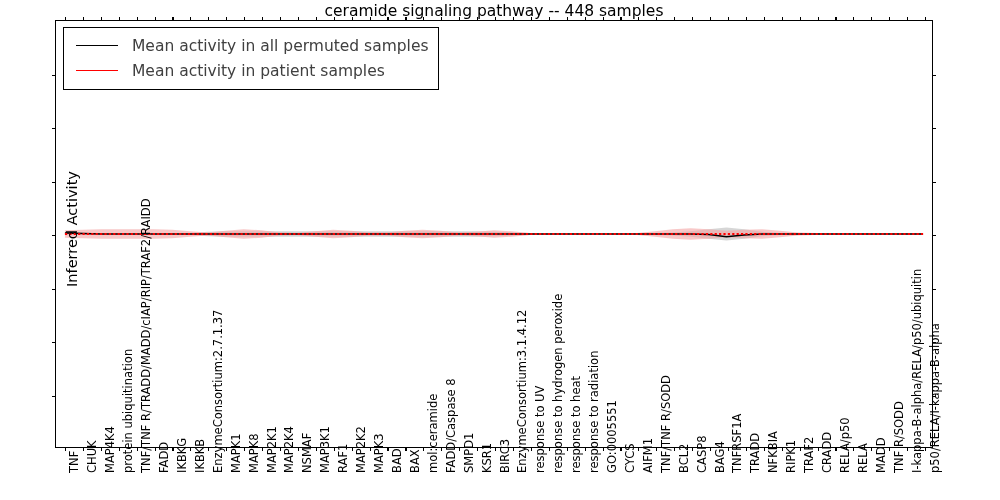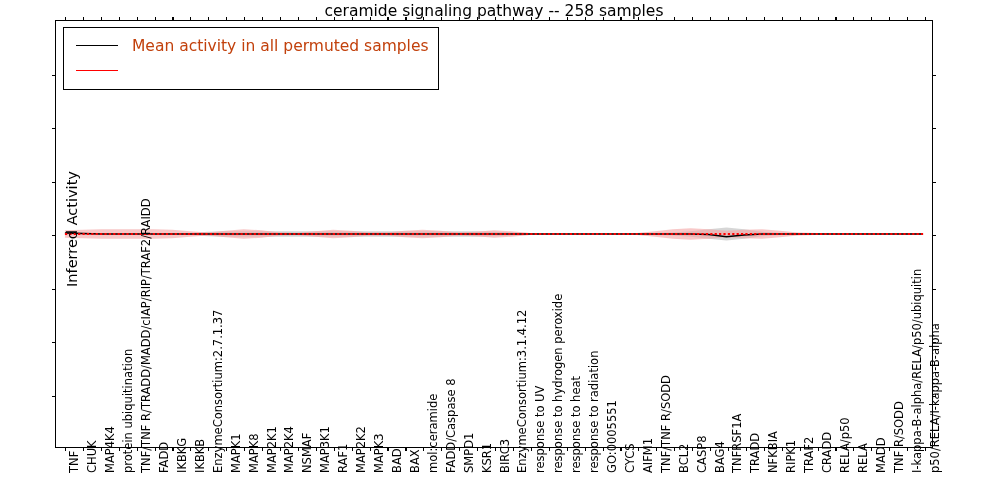--- a/index.html
+++ b/index.html
@@ -105,30 +105,30 @@
     display:flex;align-items:center;
     height:25px;
   }
   .legend-swatch{
     width:42px;height:0;
     margin-right:14px;margin-left:3px;
     flex:none;
   }
   .legend-text{
     font-size:15.5px;
-    color:#c2410c;
+    color:#404040;
     white-space:nowrap;
   }
 </style>
 </head>
 <body>
 
 <div id="figure">
 
-  <div id="chart-title">ceramide signaling pathway -- 258 samples</div>
+  <div id="chart-title">ceramide signaling pathway -- 448 samples</div>
 
   <div id="plot-area">
     <svg id="plot-svg" viewBox="0 0 878 428" preserveAspectRatio="none">
         <path d="M8.96,211.86 L26.88,212.39 L44.80,212.93 L62.71,212.93 L80.63,212.93 L98.55,212.93 L116.47,212.93 L134.39,212.93 L152.31,211.86 L170.22,211.33 L188.14,211.33 L206.06,211.33 L223.98,211.33 L241.90,211.33 L259.82,211.33 L277.73,211.33 L295.65,211.33 L313.57,211.33 L331.49,211.33 L349.41,211.33 L367.33,211.33 L385.24,211.33 L403.16,211.33 L421.08,211.33 L439.00,211.86 L456.92,212.39 L474.84,212.93 L492.76,212.93 L510.67,212.93 L528.59,212.93 L546.51,212.93 L564.43,212.93 L582.35,212.93 L600.27,212.93 L618.18,212.39 L636.10,211.33 L654.02,209.19 L671.94,207.58 L689.86,209.19 L707.78,211.86 L725.69,212.93 L743.61,212.93 L761.53,212.93 L779.45,212.93 L797.37,212.93 L815.29,212.93 L833.20,212.93 L851.12,212.93 L869.04,212.93 L869.04,215.07 L851.12,215.07 L833.20,215.07 L815.29,215.07 L797.37,215.07 L779.45,215.07 L761.53,215.07 L743.61,215.07 L725.69,215.07 L707.78,216.14 L689.86,218.81 L671.94,220.42 L654.02,218.81 L636.10,216.67 L618.18,215.60 L600.27,215.07 L582.35,215.07 L564.43,215.07 L546.51,215.07 L528.59,215.07 L510.67,215.07 L492.76,215.07 L474.84,215.07 L456.92,215.60 L439.00,216.14 L421.08,216.67 L403.16,216.67 L385.24,216.67 L367.33,216.67 L349.41,216.67 L331.49,216.67 L313.57,216.67 L295.65,216.67 L277.73,216.67 L259.82,216.67 L241.90,216.67 L223.98,216.67 L206.06,216.67 L188.14,216.67 L170.22,216.67 L152.31,216.14 L134.39,215.07 L116.47,215.07 L98.55,215.07 L80.63,215.07 L62.71,215.07 L44.80,215.07 L26.88,215.07 L8.96,215.07 Z" fill="#c8c8c8" fill-opacity="0.75" stroke="none"></path>
         <path d="M8.96,210.25 L26.88,209.72 L44.80,209.19 L62.71,209.19 L80.63,209.19 L98.55,209.19 L116.47,209.72 L134.39,211.33 L152.31,212.39 L170.22,210.79 L188.14,209.19 L206.06,210.25 L223.98,212.39 L241.90,212.93 L259.82,211.33 L277.73,209.72 L295.65,210.79 L313.57,212.39 L331.49,212.39 L349.41,210.79 L367.33,209.72 L385.24,210.79 L403.16,212.39 L421.08,211.86 L439.00,210.25 L456.92,211.33 L474.84,212.93 L492.76,213.47 L510.67,213.47 L528.59,213.47 L546.51,213.47 L564.43,213.47 L582.35,212.93 L600.27,211.33 L618.18,209.19 L636.10,208.11 L654.02,209.19 L671.94,210.79 L689.86,209.72 L707.78,209.19 L725.69,210.79 L743.61,212.39 L761.53,212.93 L779.45,213.47 L797.37,213.47 L815.29,213.47 L833.20,213.47 L851.12,212.93 L869.04,212.93 L869.04,215.07 L851.12,215.07 L833.20,214.53 L815.29,214.53 L797.37,214.53 L779.45,214.53 L761.53,215.07 L743.61,215.60 L725.69,217.21 L707.78,218.81 L689.86,218.28 L671.94,217.21 L654.02,218.81 L636.10,219.88 L618.18,218.81 L600.27,216.67 L582.35,215.07 L564.43,214.53 L546.51,214.53 L528.59,214.53 L510.67,214.53 L492.76,214.53 L474.84,215.07 L456.92,216.67 L439.00,217.75 L421.08,216.14 L403.16,215.60 L385.24,217.21 L367.33,218.28 L349.41,217.21 L331.49,215.60 L313.57,215.60 L295.65,217.21 L277.73,218.28 L259.82,216.67 L241.90,215.07 L223.98,215.60 L206.06,217.75 L188.14,218.81 L170.22,217.21 L152.31,215.60 L134.39,216.67 L116.47,218.28 L98.55,218.81 L80.63,218.81 L62.71,218.81 L44.80,218.81 L26.88,218.28 L8.96,217.75 Z" fill="#f4a6a6" fill-opacity="0.62" stroke="none"></path>
         <path d="M8.96,212.93 L26.88,213.47 L44.80,214.00 L62.71,214.00 L80.63,214.00 L98.55,214.00 L116.47,214.00 L134.39,214.00 L152.31,214.00 L170.22,214.00 L188.14,214.00 L206.06,214.00 L223.98,214.00 L241.90,214.00 L259.82,214.00 L277.73,214.00 L295.65,214.00 L313.57,214.00 L331.49,214.00 L349.41,214.00 L367.33,214.00 L385.24,214.00 L403.16,214.00 L421.08,214.00 L439.00,214.00 L456.92,214.00 L474.84,214.00 L492.76,214.00 L510.67,214.00 L528.59,214.00 L546.51,214.00 L564.43,214.00 L582.35,214.00 L600.27,214.00 L618.18,214.00 L636.10,214.00 L654.02,214.53 L671.94,216.67 L689.86,215.07 L707.78,214.00 L725.69,214.00 L743.61,214.00 L761.53,214.00 L779.45,214.00 L797.37,214.00 L815.29,214.00 L833.20,214.00 L851.12,214.00 L869.04,214.00 " fill="none" stroke="#000000" stroke-width="1.5"></path>
         <path d="M8.96,214.00 L26.88,214.00 L44.80,214.00 L62.71,214.00 L80.63,214.00 L98.55,214.00 L116.47,214.00 L134.39,214.00 L152.31,214.00 L170.22,214.00 L188.14,214.00 L206.06,214.00 L223.98,214.00 L241.90,214.00 L259.82,214.00 L277.73,214.00 L295.65,214.00 L313.57,214.00 L331.49,214.00 L349.41,214.00 L367.33,214.00 L385.24,214.00 L403.16,214.00 L421.08,214.00 L439.00,214.00 L456.92,214.00 L474.84,214.00 L492.76,214.00 L510.67,214.00 L528.59,214.00 L546.51,214.00 L564.43,214.00 L582.35,214.00 L600.27,214.00 L618.18,214.00 L636.10,214.00 L654.02,214.00 L671.94,214.00 L689.86,214.00 L707.78,214.00 L725.69,214.00 L743.61,214.00 L761.53,214.00 L779.45,214.00 L797.37,214.00 L815.29,214.00 L833.20,214.00 L851.12,214.00 L869.04,214.00 " fill="none" stroke="#ff0000" stroke-width="1.9" stroke-dasharray="2.2,2.2"></path>
       </svg>
     <div id="ylabel">Inferred Activity</div>
   <div class="ytick-mark" style="top: 374.5px;"></div>
@@ -295,16 +295,17 @@
     </div>
 
 
   <div id="legend-box">
       <div class="legend-row">
         <div class="legend-swatch" style="border-top: 1.6px solid rgb(0, 0, 0);"></div>
         <div class="legend-text">Mean activity in all permuted samples</div>
       </div>
       <div class="legend-row">
         <div class="legend-swatch" style="border-top: 1.6px solid rgb(255, 0, 0);"></div>
+        <div class="legend-text">Mean activity in patient samples</div>
       </div>
     </div>
 
 </div>
 
 </body></html>

